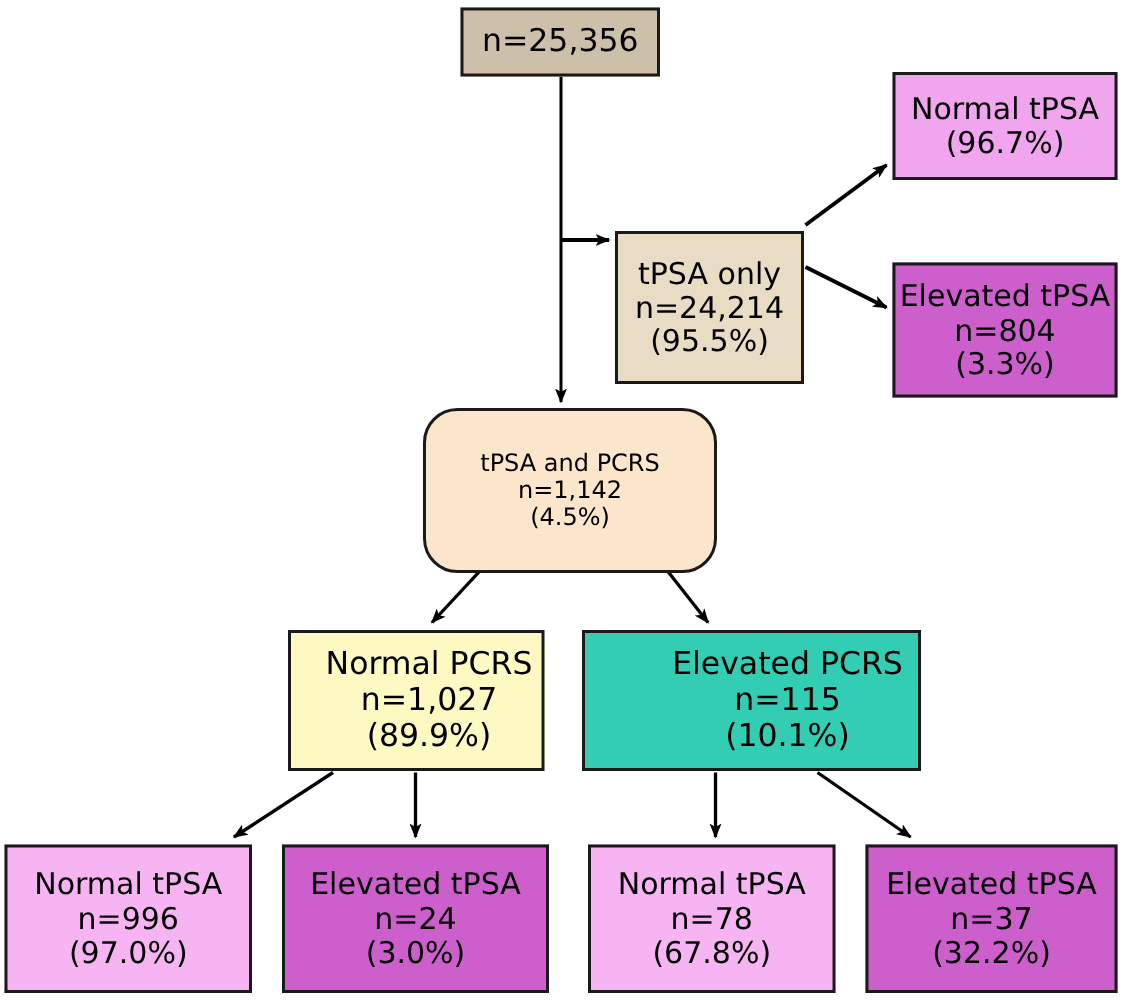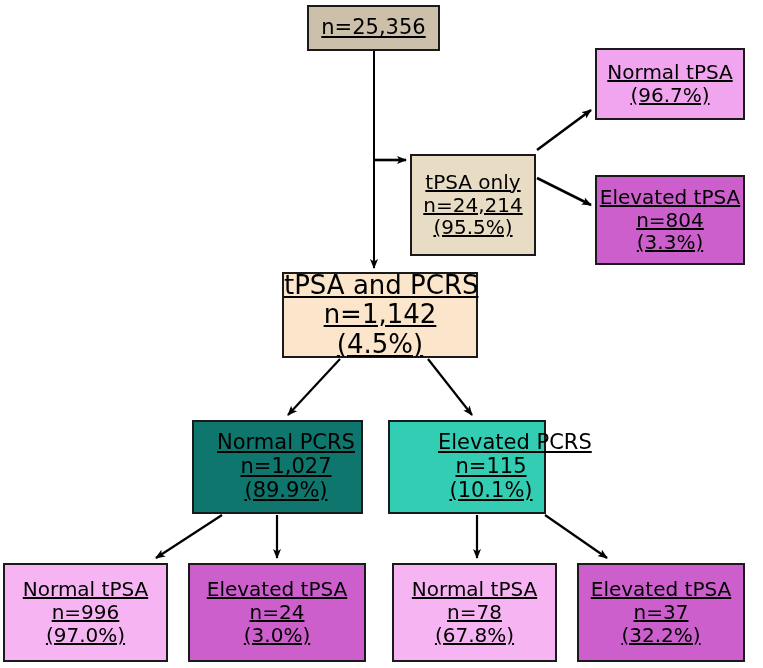--- a/index.html
+++ b/index.html
@@ -22,39 +22,39 @@
     width: 763px;
     height: 668px;
     pointer-events: none;
   }
   .node {
     position: absolute;
     box-sizing: border-box;
     border: 2px solid #1a1a1a;
     display: flex;
     flex-direction: column;
+    align-items: center;
     justify-content: center;
     color: #000000;
     line-height: 1.14;
     text-align: center;
     z-index: 2;
-    text-decoration: underline;
   }
   .node .ln {
     display: block;
     white-space: nowrap;
   }
   
   #node-root      { left: 307px; top: 5px;   width: 133px; height: 46px;  font-size: 21px; }
   #node-tpsa-only { left: 410px; top: 108px; width: 126px; height: 102px; font-size: 20px; margin-top: 46px; }
   #node-tpsa-normal   { left: 595px; top: 48px;  width: 150px; height: 72px;  font-size: 20px; }
   #node-tpsa-elevated { left: 595px; top: 175px; width: 150px; height: 90px;  font-size: 20px; }
-  #node-both      { left: 282px; top: 272px; width: 196px; height: 86px;  font-size: 26px; }
+  #node-both      { left: 282px; top: 272px; width: 196px; height: 110px;  font-size: 16px; border-radius: 23px; }
   #node-pcrs-normal   { left: 192px; top: 420px; width: 171px; height: 94px;  font-size: 21px; }
-  #node-pcrs-elevated { left: 388px; top: 420px; width: 158px; height: 94px;  font-size: 21px; padding-left: 48px; }
+  #node-pcrs-elevated { left: 388px; top: 420px; width: 226px; height: 94px;  font-size: 21px; padding-left: 48px; }
   #node-leaf-0 { left: 3px;   top: 563px; width: 165px; height: 99px; font-size: 20px; }
   #node-leaf-1 { left: 188px; top: 563px; width: 178px; height: 99px; font-size: 20px; }
   #node-leaf-2 { left: 392px; top: 563px; width: 165px; height: 99px; font-size: 20px; }
   #node-leaf-3 { left: 577px; top: 563px; width: 168px; height: 99px; font-size: 20px; }
 </style>
 </head>
 <body>
 
 <div id="flow-root" style="background: rgb(255, 255, 255);">
 
@@ -106,21 +106,21 @@
     <span class="ln">n=804</span>
     <span class="ln">(3.3%)</span>
   </div>
 
   <div class="node" id="node-both" style="background: rgb(251, 230, 203); border-color: rgb(26, 26, 26);">
     <span class="ln">tPSA and PCRS</span>
     <span class="ln">n=1,142</span>
     <span class="ln">(4.5%)</span>
   </div>
 
-  <div class="node" id="node-pcrs-normal" style="background: #0f766e; border-color: rgb(26, 26, 26); padding-left: 17px;">
+  <div class="node" id="node-pcrs-normal" style="background: #fef9c3; border-color: rgb(26, 26, 26); padding-left: 17px;">
     <span class="ln">Normal PCRS</span>
     <span class="ln">n=1,027</span>
     <span class="ln">(89.9%)</span>
   </div>
 
   <div class="node" id="node-pcrs-elevated" style="background: rgb(51, 205, 180); border-color: rgb(26, 26, 26);">
     <span class="ln">Elevated PCRS</span>
     <span class="ln">n=115</span>
     <span class="ln">(10.1%)</span>
   </div>

